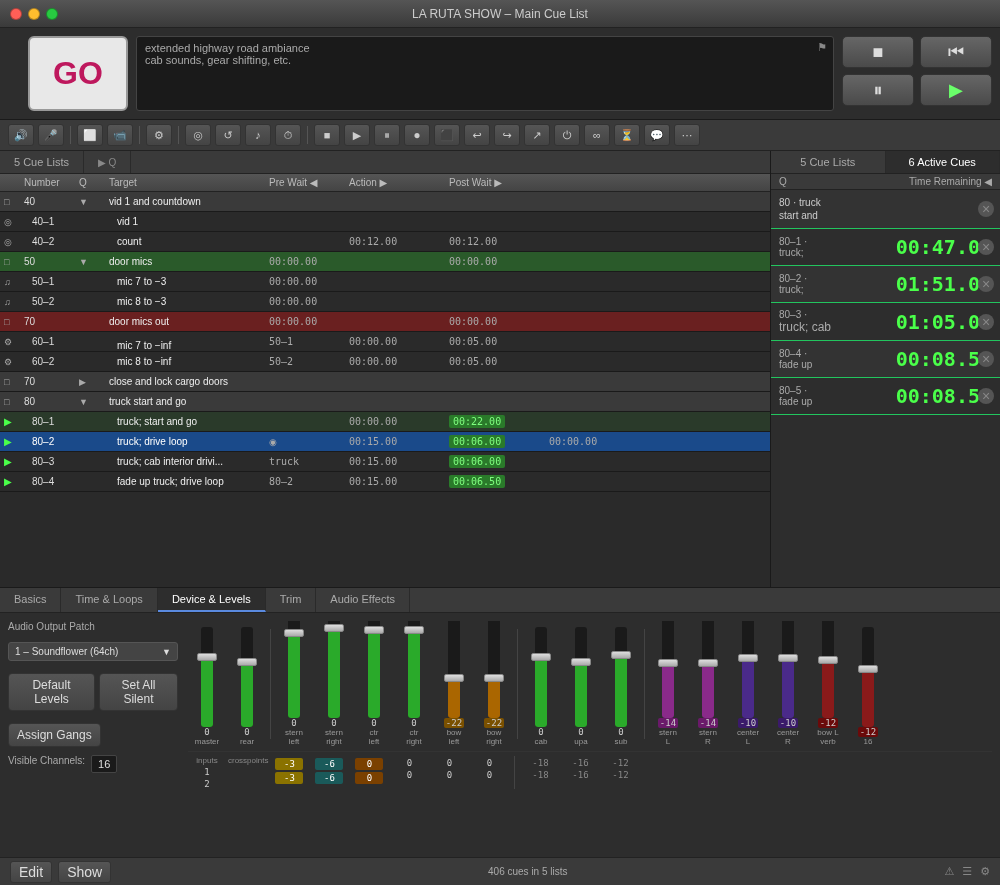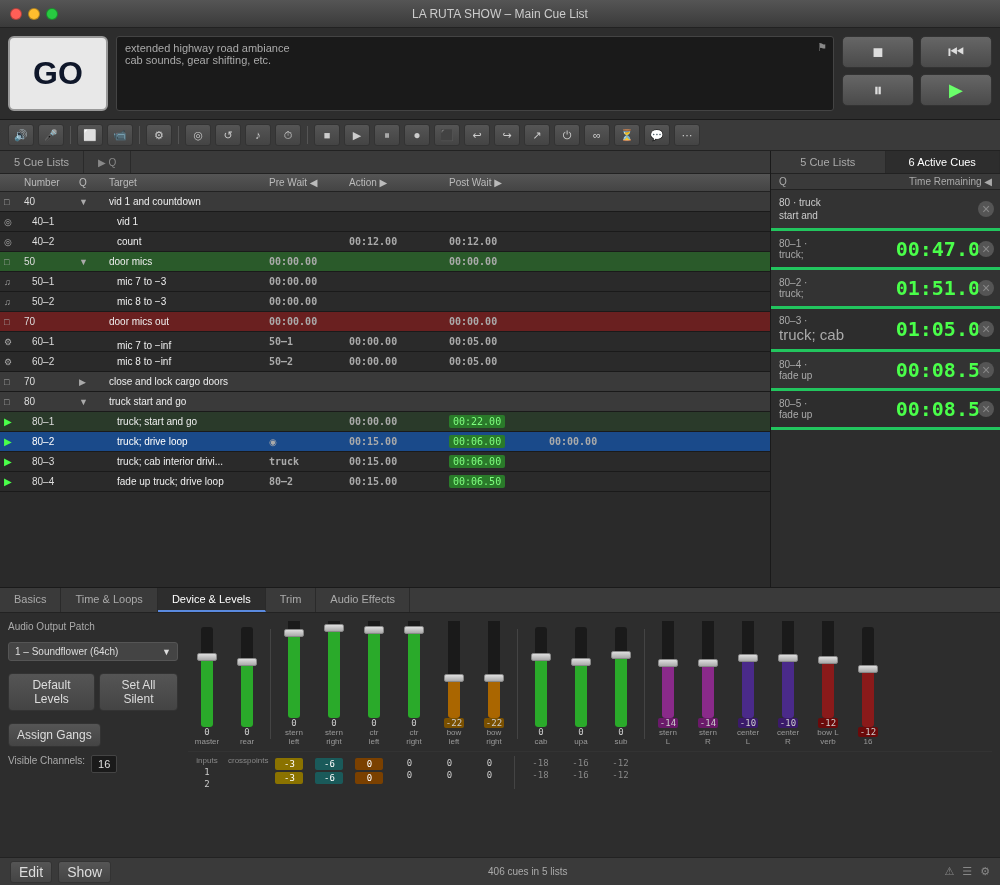--- a/index.html
+++ b/index.html
@@ -57,23 +57,24 @@
       width: 100px;
       height: 75px;
       background: #e8e8e8;
       border: 2px solid #999;
       border-radius: 6px;
       display: flex;
       align-items: center;
       justify-content: center;
       font-size: 32px;
       font-weight: bold;
-      color: #0f172a;
+      color: #be185d;
       cursor: pointer;
       flex-shrink: 0;
+      margin-left: 20px;
     }
     .cue-info {
       flex: 1;
       display: flex;
       flex-direction: column;
       gap: 4px;
     }
     .cue-name-bar {
       background: #1a1a1a;
       border: 1px solid #444;
@@ -213,21 +214,21 @@
       grid-template-columns: 20px 55px 30px 160px 80px 100px 100px 80px 20px;
       border-bottom: 1px solid #1a1a1a;
       min-height: 20px;
     }
     .cue-row.group-green { background: #2a5a2a; }
     .cue-row.group-red { background: #6a2020; }
     .cue-icon { font-size: 9px; color: #aaa; }
     .cue-num { font-size: 10px; color: #ddd; }
     .arrow-right { color: #aaa; font-size: 9px; }
     .cue-name { font-size: 10px; color: #eee; }
-    .cue-time { font-size: 10px; color: #aaa; font-family: monospace; font-weight: bold; }
+    .cue-time { font-size: 10px; color: #aaa; font-family: monospace; }
     .time-green { background: #2a7a2a; color: #7fff7f; padding: 1px 4px; border-radius: 2px; font-family: monospace; font-size: 10px; }
     .play-arrow { color: #4aff4a; font-size: 10px; }
     
     .active-cues-header {
       display: flex;
       border-bottom: 1px solid #222;
     }
     .active-cues-tab {
       flex: 1;
       padding: 5px 8px;
@@ -238,21 +239,21 @@
       background: #3a3a3a;
       border-right: 1px solid #2a2a2a;
     }
     .active-cues-tab.active {
       background: #2d2d2d;
       color: #fff;
     }
     .active-cue-item {
       display: flex;
       align-items: center;
-      border-bottom: 3px solid #22c55e;
+      border-bottom: 1px solid #22c55e;
       padding: 6px 8px;
       gap: 6px;
       position: relative;
     }
     .active-cue-close {
       position: absolute;
       right: 6px;
       top: 50%;
       transform: translateY(-50%);
       color: #888;
@@ -934,21 +935,21 @@
           <div style="font-size:10px;color:#aaa;">80–2 ·</div>
           <div style="font-size:10px;color:#aaa;">truck;</div>
         </div>
         <div class="active-cue-time">01:51.00</div>
         <div class="active-cue-close">×</div>
       </div>
 
       <div class="active-cue-item" style="background:#2d2d2d;">
         <div style="flex:1;">
           <div style="font-size:10px;color:#aaa;">80–3 ·</div>
-          <div style="font-size:15px;color:#aaa;">truck; cab</div>
+          <div style="font-size:12px;color:#aaa;">truck; cab</div>
         </div>
         <div class="active-cue-time">01:05.00</div>
         <div class="active-cue-close">×</div>
       </div>
 
       <div class="active-cue-item" style="background:#333;">
         <div style="flex:1;">
           <div style="font-size:10px;color:#aaa;">80–4 ·</div>
           <div style="font-size:10px;color:#aaa;">fade up</div>
         </div>

